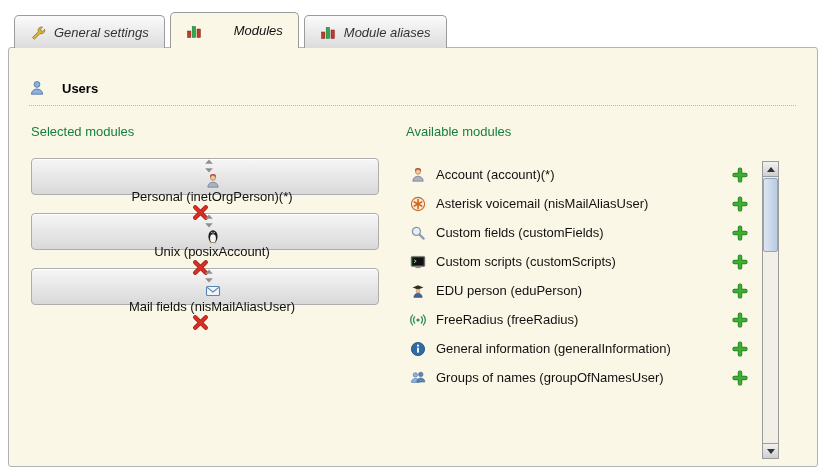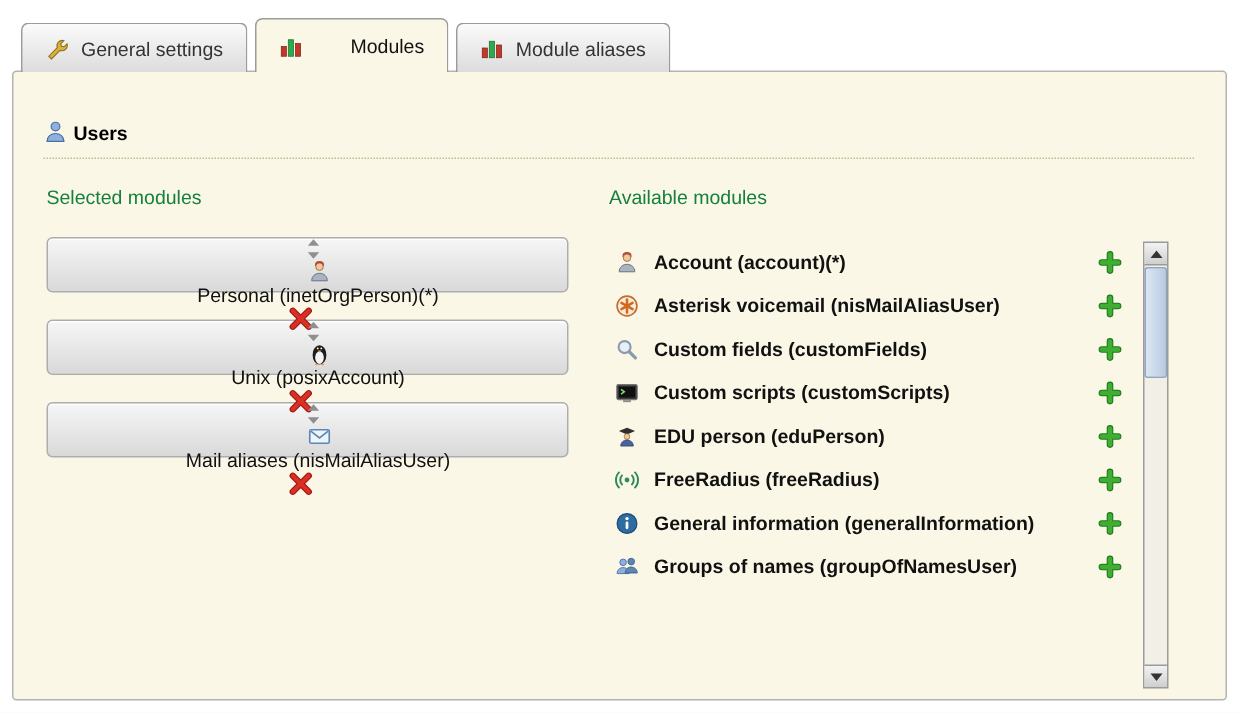--- a/index.html
+++ b/index.html
@@ -9,21 +9,21 @@
     font-family:"Liberation Sans", sans-serif;
     font-size:13px;
     color:#222;
     position:relative;
     overflow:hidden;
   }
 
   
   .tabs {
     position:absolute; left:14px; top:13px; height:35px;
-    display:flex; align-items:flex-end; gap:5px; z-index:2;
+    display:flex; align-items:flex-end; gap:5px; z-index:2;font-style:italic;
   }
   .tab {
     height:33px; display:flex; align-items:center; gap:8px;
     padding:0 15px; cursor:pointer; white-space:nowrap;
     border:1px solid #9b9b9b; border-bottom:none;
     border-radius:5px 5px 0 0;
     background:linear-gradient(#fbfbfb,#dcdcdc);
     color:#333;
   }
   .tab.active {
@@ -38,21 +38,21 @@
   .panel {
     position:absolute; left:8px; right:8px; top:47px; bottom:8px;
     background:#fbf7e6;
     border:1px solid #b3b3b3;
     border-radius:3px;
     z-index:1;
   }
 
   .section-header {
     position:absolute; left:20px; right:21px; top:32px;
-    display:flex; align-items:center; gap:4px;
+    display:flex; align-items:center; gap:17px;
     padding-bottom:9px;
     border-bottom:1px dotted #c3b894;
   }
   .section-title { font-weight:bold; color:#000; }
 
   .col { position:absolute; top:76px; }
   .col-left  { left:22px;  width:348px; }
   .col-right { left:397px; width:348px; }
   .col-heading { color:#15803d; height:16px; }
 
@@ -67,21 +67,21 @@
     cursor:move;
     flex-direction:column;
   }
   .drag-handle { width:10px; height:14px; margin-left:8px; cursor:ns-resize; }
   .sel-row .mod-icon { margin-left:16px; }
   .sel-row .mod-label { margin-left:14px; flex:1; color:#111; }
   .delete-btn { width:17px; height:17px; margin-right:9px; cursor:pointer; flex:none; }
 
   
   .avail-list .avail-row {
-    height:29px; display:flex; align-items:center;font-weight:bold;
+    height:29px; display:flex; align-items:center;
   }
   .avail-list { margin-top:20px; }
   .avail-row .mod-icon { margin-left:4px; }
   .avail-row .mod-label { margin-left:10px; flex:1; color:#111; }
   .add-btn { width:16px; height:16px; margin-right:6px; cursor:pointer; flex:none; }
 
   .mod-icon, .ticon, .section-icon { width:16px; height:16px; flex:none; }
   .mod-icon svg, .ticon svg, .section-icon svg,
   .drag-handle svg, .delete-btn svg, .add-btn svg { display:block; width:100%; height:100%; }
 
@@ -221,21 +221,21 @@
               <path d="M5 0.5 L8.8 4.8 L1.2 4.8 Z" fill="#8f8f8f"></path>
               <path d="M5 13.5 L8.8 9.2 L1.2 9.2 Z" fill="#8f8f8f"></path>
             </svg>
           </span>
     <span class="mod-icon">
             <svg viewBox="0 0 16 16">
               <rect x="1.5" y="3.5" width="13" height="9" rx="1" fill="#eef4fb" stroke="#5b87b5" stroke-width="1.1"></rect>
               <path d="M2.2 4.4 L8 9 L13.8 4.4" fill="none" stroke="#5b87b5" stroke-width="1.1"></path>
             </svg>
           </span>
-    <span class="mod-label">Mail aliases (nisMailAliasUser)</span>
+    <span class="mod-label">Mail fields (nisMailAliasUser)</span>
     <span class="delete-btn">
             <svg viewBox="0 0 16 16">
               <g stroke="#a01512" stroke-width="4" stroke-linecap="round">
                 <line x1="3" y1="3" x2="13" y2="13"></line>
                 <line x1="13" y1="3" x2="3" y2="13"></line>
               </g>
               <g stroke="#d93025" stroke-width="2.6" stroke-linecap="round">
                 <line x1="3" y1="3" x2="13" y2="13"></line>
                 <line x1="13" y1="3" x2="3" y2="13"></line>
               </g>

